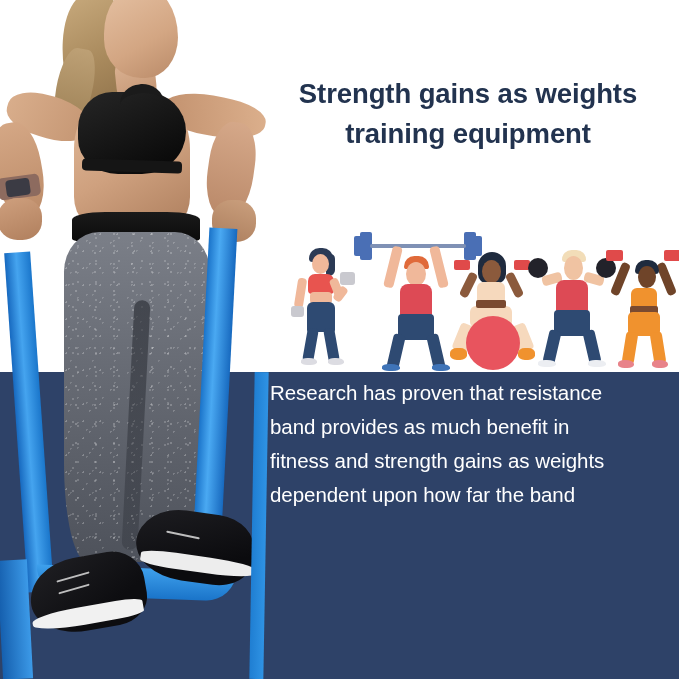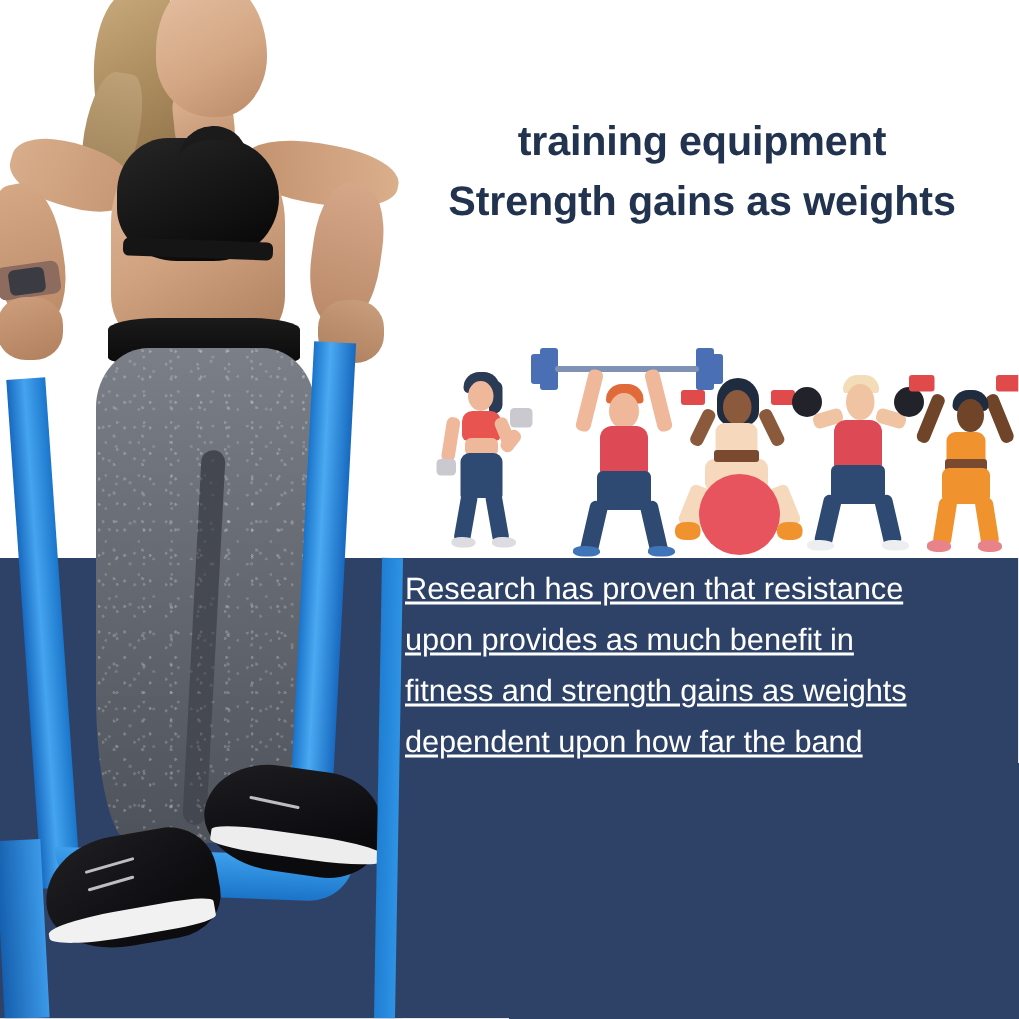--- a/index.html
+++ b/index.html
@@ -306,21 +306,21 @@
   .f5 .lg2{left:54px;top:96px;width:12px;height:32px;background:#f0922e;transform:rotate(-9deg);}
   .f5 .ft1{left:20px;top:124px;width:16px;height:8px;background:#e8838a;}
   .f5 .ft2{left:54px;top:124px;width:16px;height:8px;background:#e8838a;}
 
   
   .body-copy{
     position:absolute;left:270px;top:376px;width:402px;
     color:#ffffff;font-size:20.5px;line-height:1.66;font-weight:400;
     letter-spacing:-.05px;
   }
-  .body-copy .line{display:block;white-space:pre;text-decoration:underline;}
+  .body-copy .line{display:block;white-space:pre;}
 </style>
 </head>
 <body>
 
 <div class="canvas">
 
   <div class="info-panel"></div>
 
   <div class="photo">
     <div class="photo-bg"></div>
@@ -358,22 +358,22 @@
     <div class="m-lace3"></div>
     <div class="m-shoeL"></div>
     <div class="m-shoeL-sole"></div>
     <div class="m-lace1"></div>
     <div class="m-lace2"></div>
   </div>
 
   <div class="band-sliver"></div>
 
   <div class="headline">
+    <span class="line">Strength gains as weights</span>
     <span class="line">training equipment</span>
-    <span class="line">Strength gains as weights</span>
   </div>
 
   <div class="illus">
 
     <div class="fig f1">
       <div class="limb ar1"></div>
       <div class="weight db2"></div>
       <div class="hair hr"></div>
       <div class="hair hr2"></div>
       <div class="head h"></div>
@@ -452,18 +452,18 @@
       <div class="limb lg1"></div>
       <div class="limb lg2"></div>
       <div class="foot ft1"></div>
       <div class="foot ft2"></div>
     </div>
 
   </div>
 
   <div class="body-copy">
     <span class="line">Research has proven that resistance</span>
-    <span class="line">upon provides as much benefit in</span>
+    <span class="line">band provides as much benefit in</span>
     <span class="line">fitness and strength gains as weights</span>
     <span class="line">dependent upon how far the band</span>
   </div>
 
 </div>
 
 </body></html>

